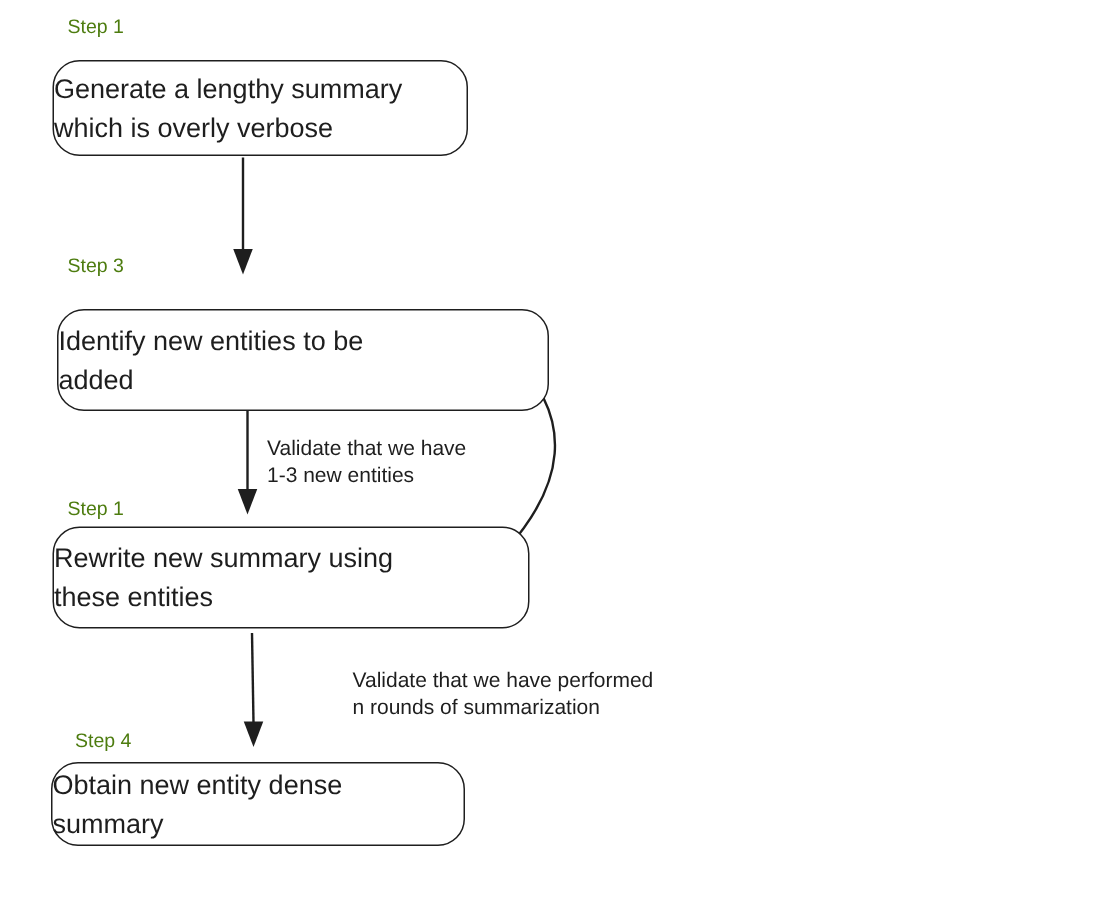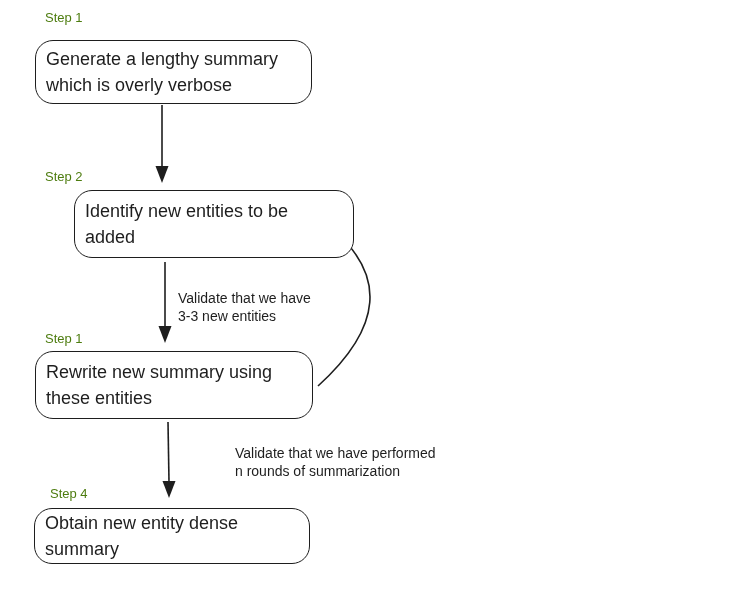--- a/index.html
+++ b/index.html
@@ -22,21 +22,21 @@
     line-height: 16px;
     color: #4d7c0f;
     white-space: nowrap;
   }
   .step-box {
     position: absolute;
     border: 1.6px solid #1e1e1e;
     border-radius: 18px;
     display: flex;
     align-items: center;
-    padding: 0 10px;
+    padding: 0 0;
     box-sizing: border-box;
     background: #ffffff;
   }
   .step-box .box-text {
     font-size: 18px;
     line-height: 26px;
     white-space: pre-line;
     color: #1e1e1e;
   }
   .arrow-label {
@@ -102,31 +102,31 @@
       <polygon points="321,219 329.7,235 338.1,225.2"></polygon>
     </g>
   </svg>
 
   <div class="step-label" style="left:45px; top:10px;">Step 1</div>
   <div class="step-box" style="left:35px; top:40px; width:277px; height:64px;">
     <span class="box-text">Generate a lengthy summary
 which is overly verbose</span>
   </div>
 
-  <div class="step-label" style="left:45px; top:169px;">Step 2</div>
-  <div class="step-box" style="left:38px; top:190px; width:280px; height:68px;margin-left:36px;">
+  <div class="step-label" style="left:45px; top:169px;">Step 3</div>
+  <div class="step-box" style="left:38px; top:206px; width:328px; height:68px;">
     <span class="box-text">Identify new entities to be
 added</span>
   </div>
 
   <div class="arrow-label" style="left:178px; top:289px;">Validate that we have
-3-3 new entities</div>
+1-3 new entities</div>
 
   <div class="step-label" style="left:45px; top:331px;">Step 1</div>
-  <div class="step-box" style="left:35px; top:351px; width:278px; height:68px;">
+  <div class="step-box" style="left:35px; top:351px; width:318px; height:68px;">
     <span class="box-text">Rewrite new summary using
 these entities</span>
   </div>
 
   <div class="arrow-label" style="left:187px; top:444px;margin-left:48px;">Validate that we have performed
 n rounds of summarization</div>
 
   <div class="step-label" style="left:50px; top:486px;">Step 4</div>
   <div class="step-box" style="left:34px; top:508px; width:276px; height:56px;align-items:center;">
     <span class="box-text">Obtain new entity dense

